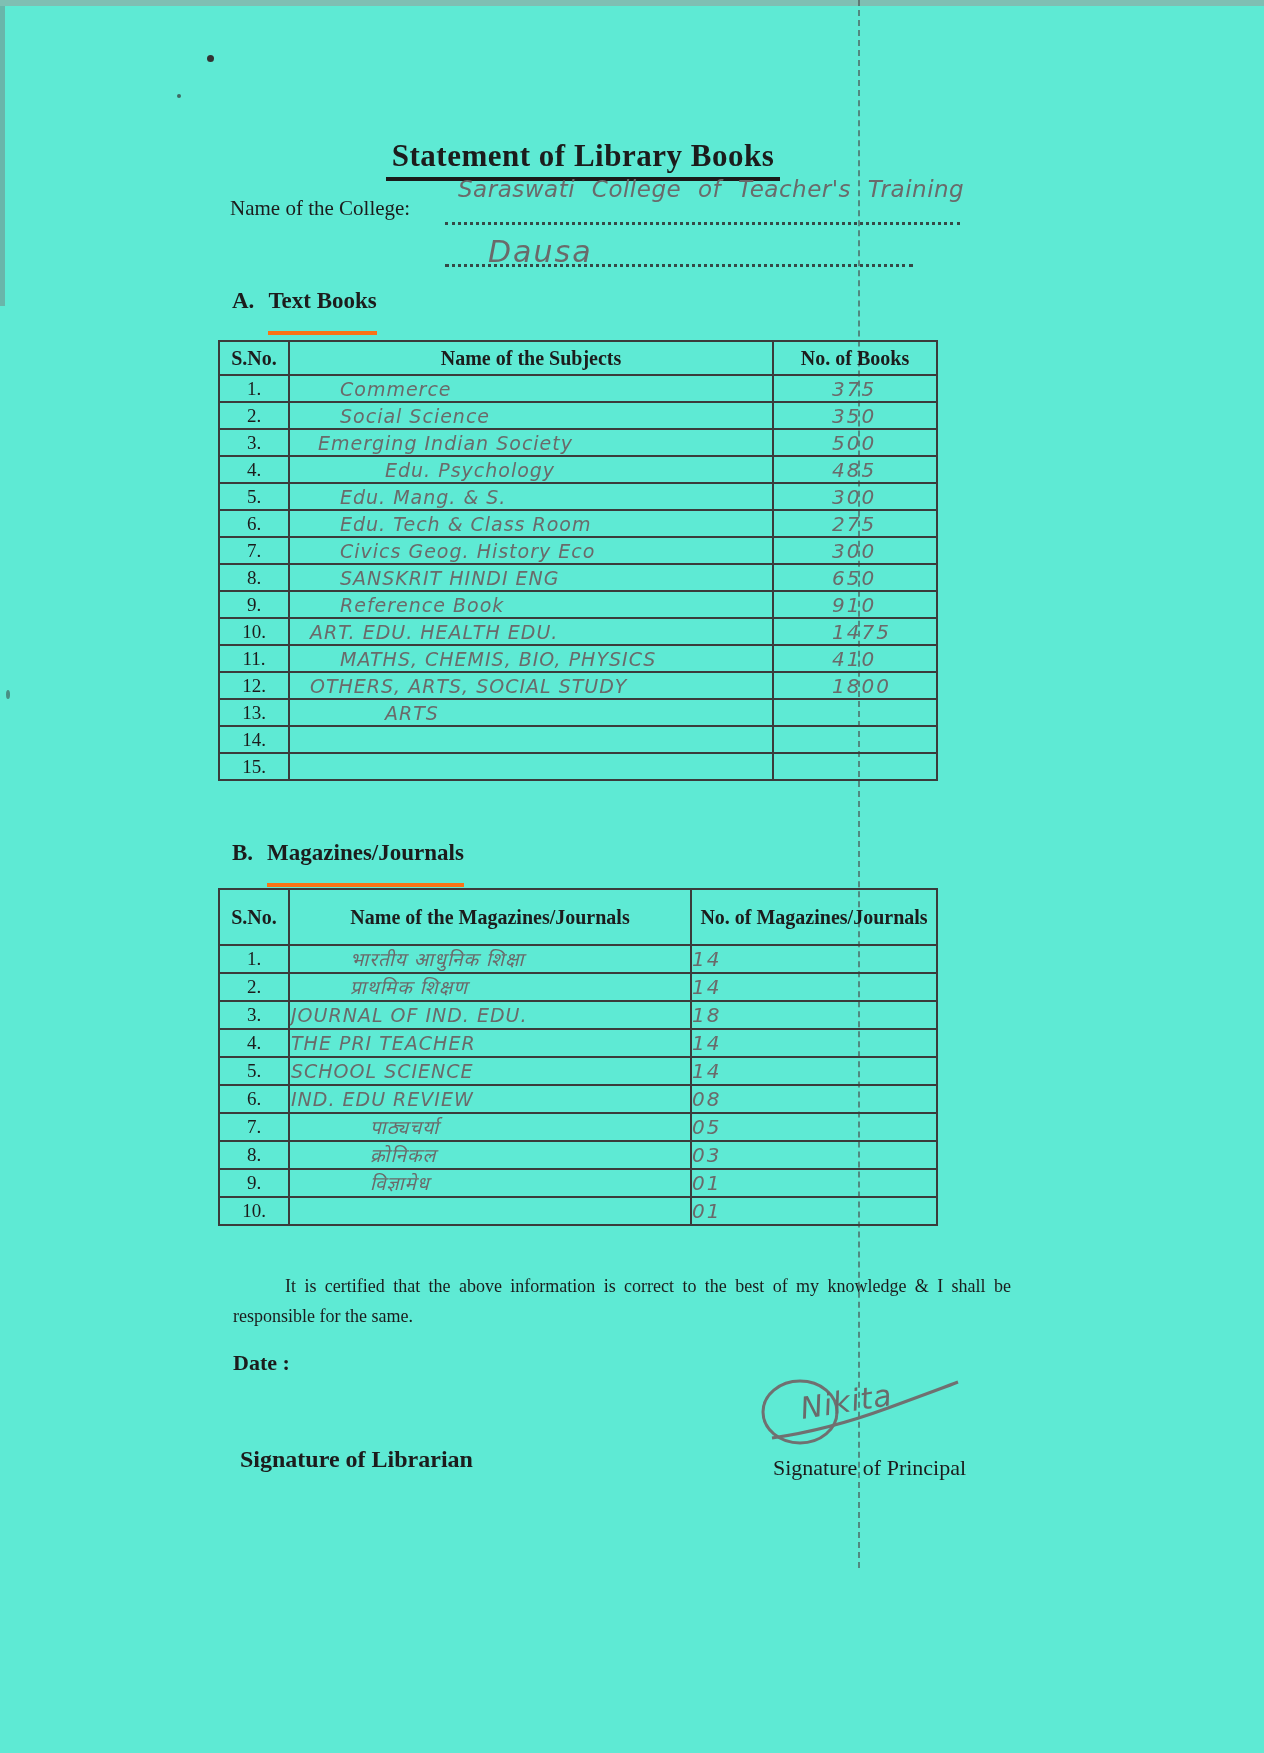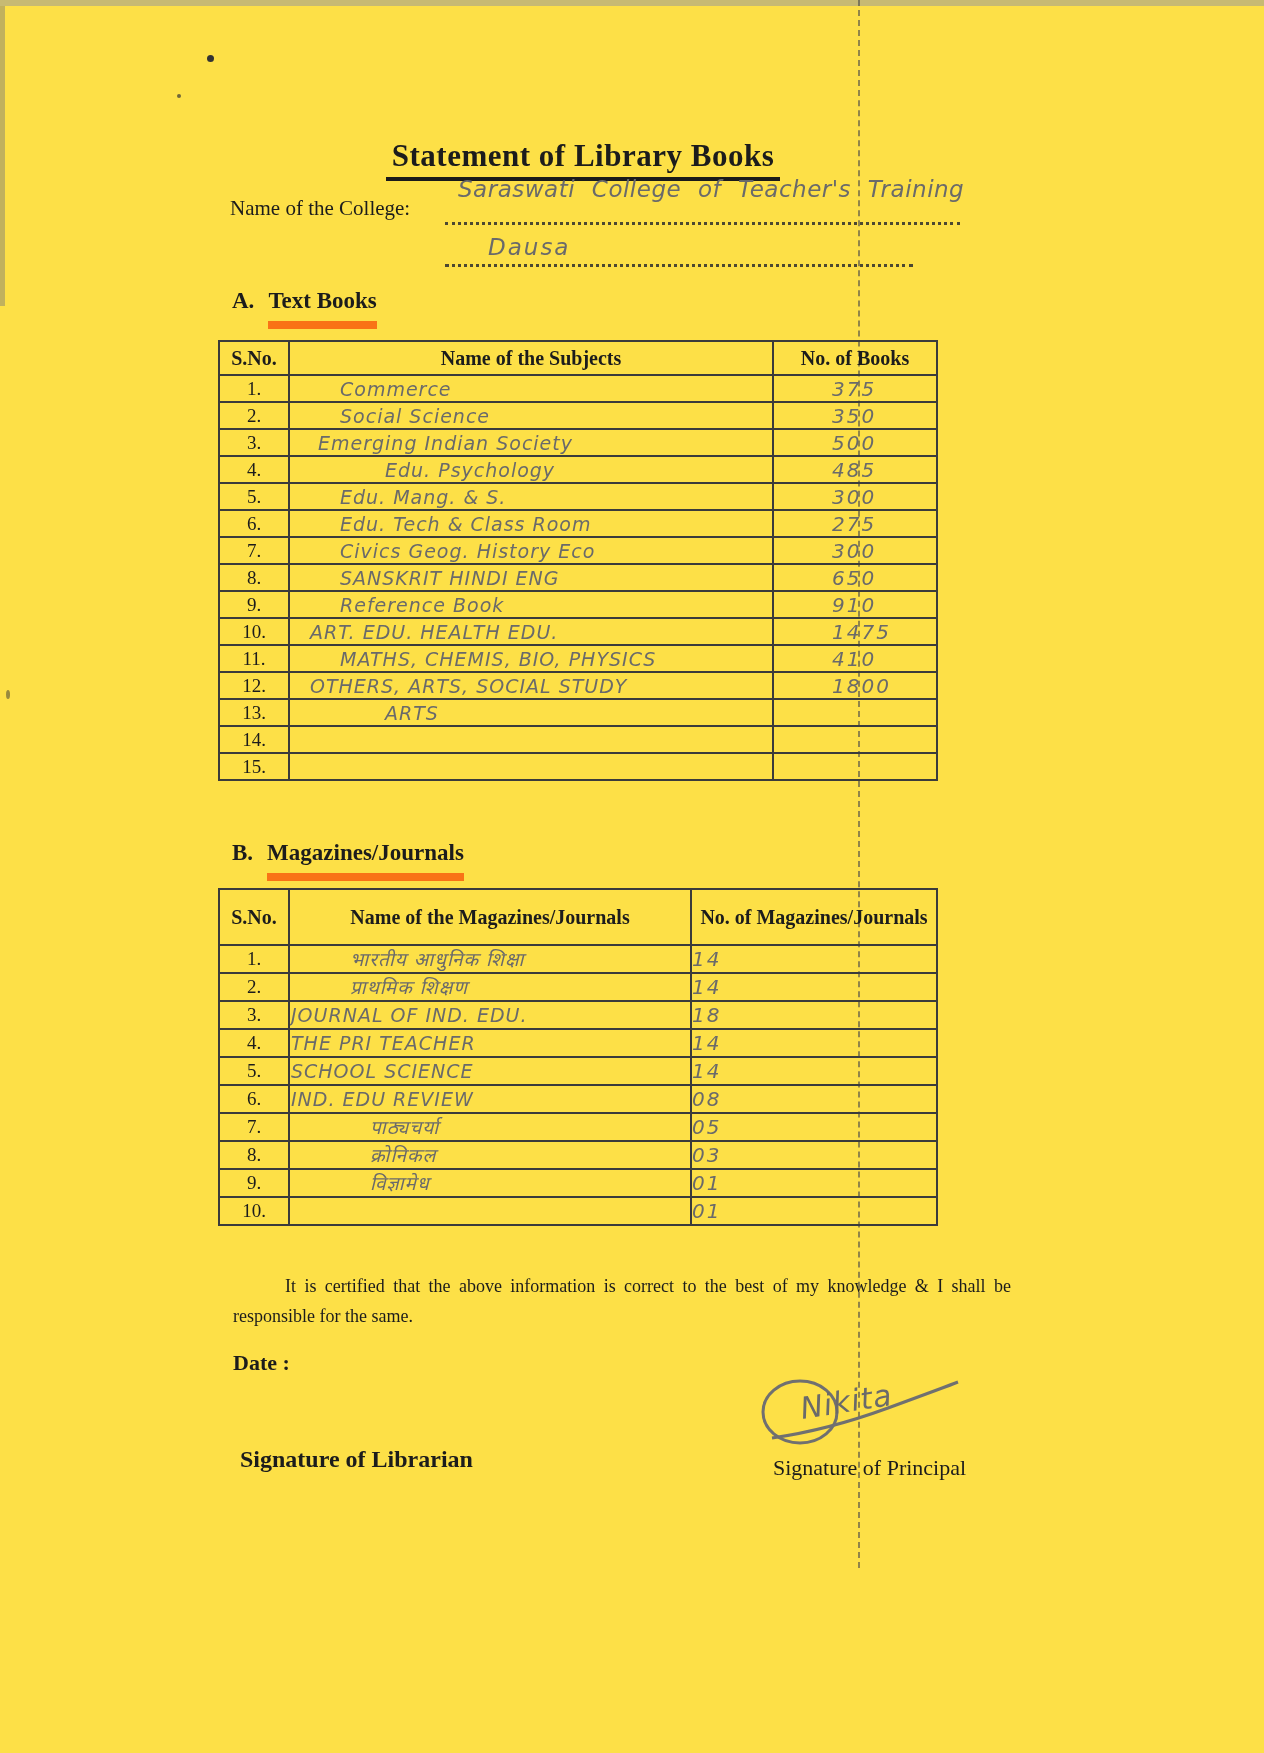--- a/index.html
+++ b/index.html
@@ -1,20 +1,20 @@
 <!DOCTYPE html>
 <html><head>
 <meta charset="utf-8">
 <style>
   html,body{margin:0;padding:0;background:#e8e8e6;}
   .page{
     position:relative;
     width:1264px;height:1753px;
     margin:0 auto;
-    background:#fde047;
+    background:#5eead4;
     overflow:hidden;
     font-family:"Liberation Serif", serif;
     color:#1c1c1c;
   }
   
   .edge-top{position:absolute;left:0;top:0;width:1264px;height:6px;background:#9a9a98;opacity:.55;}
   .edge-left{position:absolute;left:0;top:6px;width:5px;height:300px;background:#777;opacity:.45;}
   .speck{position:absolute;background:#333;border-radius:50%;}
   .fold-line{
     position:absolute;left:858px;top:0;height:1568px;width:0;
@@ -26,25 +26,25 @@
     display:inline-block;font-size:31px;font-weight:bold;letter-spacing:.5px;
     border-bottom:4px solid #1a1a1a;padding:0 6px 3px 6px;
   }
   
   .college-label{position:absolute;left:230px;top:196px;font-size:21px;}
   .dotted{position:absolute;height:0;border-bottom:3px dotted #2e2e2e;opacity:.85;}
   .dot1{left:445px;top:222px;width:515px;}
   .dot2{left:445px;top:264px;width:468px;}
   .hw{font-family:"DejaVu Sans", sans-serif;font-style:italic;color:#6a6a6a;}
   .college-line1{position:absolute;left:458px;top:176px;font-size:23px;word-spacing:9px;letter-spacing:.5px;}
-  .college-line2{position:absolute;left:488px;top:234px;font-size:23px;letter-spacing:2px;}
+  .college-line2{position:absolute;left:488px;top:234px;font-size:30px;letter-spacing:2px;}
   
   .sec-head{position:absolute;font-size:23px;font-weight:bold;}
   .sec-head .letter{margin-right:14px;}
-  .sec-head .words{border-bottom:8px solid #f97316;padding-bottom:8px;}
+  .sec-head .words{border-bottom:4px solid #f97316;padding-bottom:18px;}
   .sec-a{left:232px;top:288px;}
   .sec-b{left:232px;top:840px;}
   
   table.doc{position:absolute;border-collapse:collapse;table-layout:fixed;width:718px;left:218px;}
   table.doc td,table.doc th{border:2px solid #3b3b3b;padding:0;vertical-align:middle;overflow:hidden;white-space:nowrap;}
   table.doc th{font-size:20px;font-weight:bold;}
   td.sno{font-size:19px;text-align:center;}
   #tableA{top:340px;}
   #tableA tr{height:27px;}
   #tableA tr.hdr{height:34px;}

